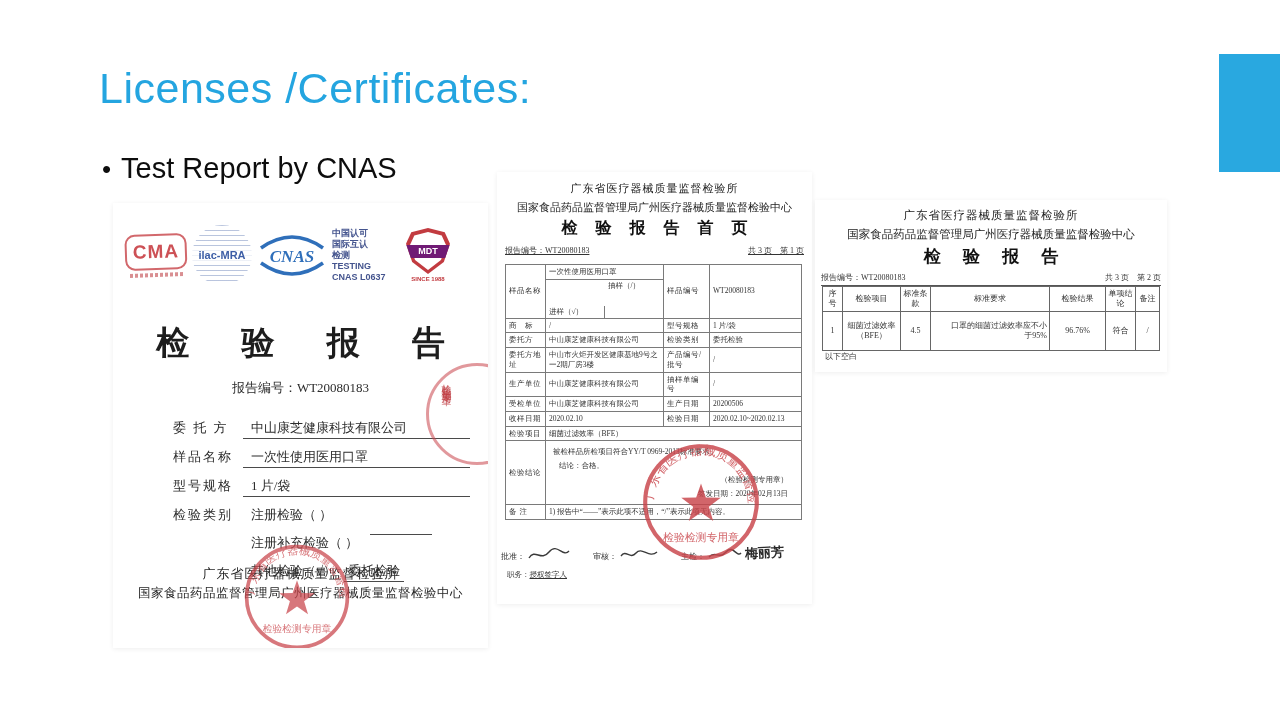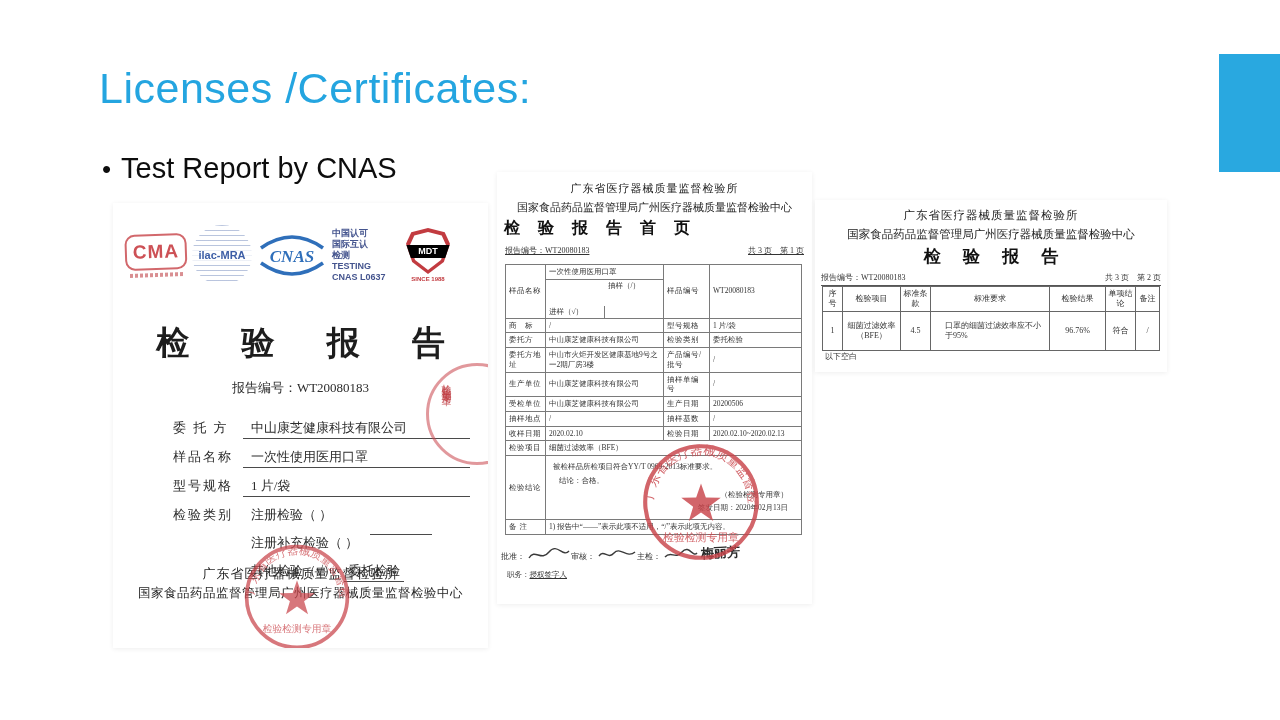--- a/index.html
+++ b/index.html
@@ -29,21 +29,21 @@
                   color:#3d5ea6;background:rgba(255,255,255,.75);font-family:"Liberation Sans",sans-serif;}
   .logo-cnas{width:70px;height:44px;}
   .accred{width:64px;font-size:9px;line-height:11px;color:#44548e;font-weight:bold;
           font-family:"Liberation Sans",sans-serif;}
   .logo-mdt{width:54px;text-align:center;}
   .mdt-shield{width:44px;height:46px;margin:0 auto;position:relative;
               clip-path:polygon(50% 0,88% 9%,100% 34%,86% 74%,50% 100%,14% 74%,0 34%,12% 9%);
               background:#c23b40;}
   .mdt-shield .inner{position:absolute;inset:4px;clip-path:polygon(50% 0,88% 9%,100% 34%,86% 74%,50% 100%,14% 74%,0 34%,12% 9%);
               background:#fff;}
-  .mdt-ribbon{position:absolute;left:-4px;right:-4px;top:17px;height:13px;background:#000000;color:#fff;
+  .mdt-ribbon{position:absolute;left:-4px;right:-4px;top:17px;height:13px;background:#701a75;color:#fff;
               font-size:9px;font-weight:bold;line-height:13px;font-family:"Liberation Sans",sans-serif;}
   .mdt-since{font-size:6px;color:#c23b40;font-weight:bold;margin-top:2px;font-family:"Liberation Sans",sans-serif;}
   .ldoc-title{position:absolute;top:118px;left:0;right:0;text-align:center;font-size:33px;font-weight:bold;
               letter-spacing:22px;text-indent:22px;color:#1d1d1d;}
   .ldoc-repno{position:absolute;top:176px;left:0;right:0;text-align:center;font-size:13px;color:#2c2c2c;}
   .fields{position:absolute;top:216px;left:60px;right:18px;font-size:13px;}
   .fld{display:flex;align-items:flex-start;margin-bottom:9px;min-height:15px;}
   .flbl{width:70px;flex:none;letter-spacing:2px;}
   .fval{padding:0 8px 1px;}
   .fld.lined .fval{flex:1;border-bottom:1px solid #4a4a4a;}
@@ -57,57 +57,57 @@
   .stamp-a{position:absolute;left:128px;top:338px;opacity:.72;}
   .stamp-side{position:absolute;right:-40px;top:160px;width:96px;height:96px;border:3px solid rgba(201,68,74,.55);
               border-radius:50%;color:rgba(190,56,62,.8);}
   .stamp-side .vtxt{position:absolute;left:10px;top:10px;writing-mode:vertical-rl;font-size:10px;letter-spacing:2px;}
   .stamp-b{position:absolute;left:142px;top:268px;opacity:.82;}
 
   
   .doc-mid{left:497px;top:172px;width:315px;height:432px;}
   .org1{position:absolute;top:9px;left:0;right:0;text-align:center;font-size:11px;letter-spacing:1px;color:#222;}
   .org2{position:absolute;top:28px;left:0;right:0;text-align:center;font-size:11px;color:#222;}
-  .mdoc-title{position:absolute;top:46px;left:0;right:0;text-align:left;font-size:16px;font-weight:bold;
+  .mdoc-title{position:absolute;top:46px;left:0;right:0;text-align:center;font-size:16px;font-weight:bold;
               letter-spacing:7px;text-indent:7px;color:#111;}
   .refline{position:absolute;top:73px;left:8px;right:8px;display:flex;justify-content:space-between;
            font-size:8px;color:#333;}
   .refline span{text-decoration:underline;}
   .mtab{position:absolute;top:92px;left:8px;border-collapse:collapse;table-layout:fixed;width:296px;
         font-size:7.5px;color:#333;}
   .mtab td{border:1px solid #7a7a7a;padding:2px 3px;vertical-align:middle;line-height:1.3;word-break:break-all;}
   .mtab .lbl{letter-spacing:.5px;}
   .mtab .nopad{padding:0;}
   .nm{padding:2px 3px;border-bottom:1px solid #7a7a7a;}
   .subrow{display:flex;}
   .subrow span{flex:1;padding:1px 3px;}
   .subrow span:first-child{border-right:1px solid #7a7a7a;margin-top:26px;}
   .ccl{height:58px;vertical-align:top;}
   .ccl div{margin:4px 4px;}
   .ccl .ind{margin-left:10px;}
   .ccl .rt{text-align:right;margin-right:10px;}
-  .sigrow{position:absolute;top:372px;left:4px;right:4px;display:flex;align-items:flex-end;gap:0;font-size:8px;color:#333;}
+  .sigrow{position:absolute;top:372px;left:4px;right:4px;display:flex;align-items:flex-end;gap:22px;font-size:8px;color:#333;}
   .sig-item{display:flex;align-items:flex-end;gap:2px;}
   .squig{display:inline-block;}
   .hand{font-size:13px;font-weight:bold;color:#2a2a2a;transform:rotate(-3deg);font-family:"Liberation Sans",sans-serif;}
   .dutyrow{position:absolute;top:398px;left:10px;font-size:7.5px;color:#333;}
   .dutyrow .u{text-decoration:underline;}
 
   
   .doc-right{left:815px;top:200px;width:352px;height:172px;}
   .rdoc-title{position:absolute;top:45px;left:0;right:0;text-align:center;font-size:17px;font-weight:bold;
               letter-spacing:9px;text-indent:9px;color:#111;}
   .rorg1{position:absolute;top:8px;left:0;right:0;text-align:center;font-size:11.5px;letter-spacing:1px;color:#222;}
   .rorg2{position:absolute;top:27px;left:0;right:0;text-align:center;font-size:11.5px;color:#222;}
   .rrefline{position:absolute;top:72px;left:6px;right:6px;display:flex;justify-content:space-between;
             font-size:8px;color:#333;border-bottom:1px solid #555;padding-bottom:2px;}
   .rtab{position:absolute;top:86px;left:7px;border-collapse:collapse;table-layout:fixed;width:337px;
         font-size:8px;color:#333;}
   .rtab td{border:1px solid #666;padding:2px;text-align:center;line-height:1.25;word-break:break-all;}
-  .rtab .req{text-align:left;padding-left:14px;font-family:Liberation Serif, serif;}
+  .rtab .req{text-align:right;padding-left:14px;font-family:Liberation Serif, serif;}
   .rtab .data td{height:34px;}
   .below-blank{position:absolute;top:151px;left:10px;font-size:8px;color:#333;}
 </style>
 </head>
 <body>
 
 <div class="canvas">
 
   <div class="slide-title">Licenses /Certificates:</div>
   <div class="slide-bullet">
@@ -247,26 +247,20 @@
             <td class="lbl">生产单位</td>
             <td>中山康芝健康科技有限公司</td>
             <td class="lbl">抽样单编号</td>
             <td>/</td>
           </tr>
       <tr>
             <td class="lbl">受检单位</td>
             <td>中山康芝健康科技有限公司</td>
             <td class="lbl">生产日期</td>
             <td>20200506</td>
-          </tr>
-      <tr>
-            <td class="lbl">抽样地点</td>
-            <td>/</td>
-            <td class="lbl">抽样基数</td>
-            <td>/</td>
           </tr>
       <tr>
             <td class="lbl">收样日期</td>
             <td>2020.02.10</td>
             <td class="lbl">检验日期</td>
             <td>2020.02.10~2020.02.13</td>
           </tr>
       <tr>
             <td class="lbl">检验项目</td>
             <td colspan="3">细菌过滤效率（BFE）</td>

